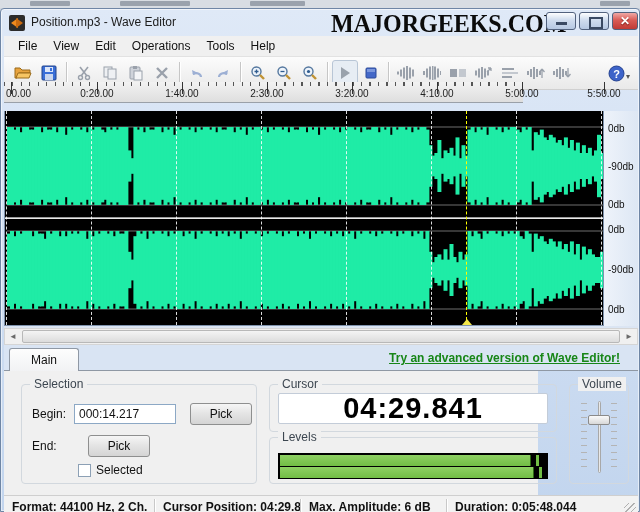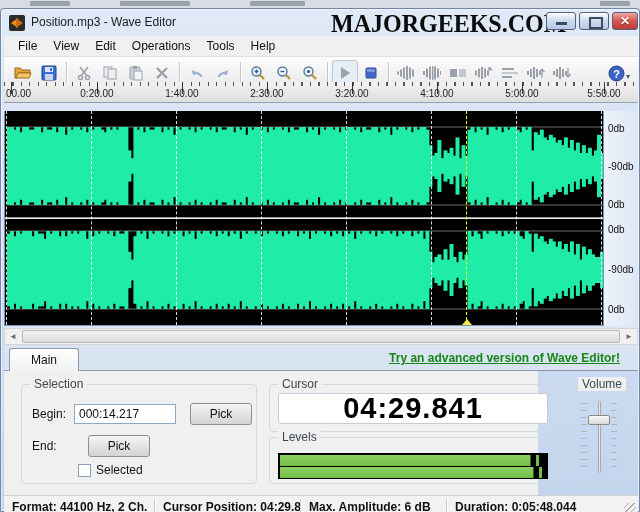--- a/index.html
+++ b/index.html
@@ -38,21 +38,21 @@
   
   .toolbar{position:absolute;left:3px;top:48px;width:634px;height:33px;background:linear-gradient(#fcfcfc,#e9e9e9);border-bottom:1px solid #d0d0d0;display:flex;align-items:center;padding-left:6px;}
   .tb-sep{width:1px;height:22px;background:#c6c6c6;margin:0 4px;box-shadow:1px 0 0 #fff;}
   .tb-btn{width:26px;height:26px;display:flex;align-items:center;justify-content:center;border-radius:3px;}
   .tb-btn.pressed{background:#e7edf4;border:1px solid #b9c6d6;}
   .tb-btn svg{display:block;}
   .tb-help-wrap{margin-left:auto;margin-right:8px;display:flex;align-items:flex-end;}
   .tb-caret{font-size:8px;color:#555;margin-left:1px;margin-bottom:1px;}
 
   
-  .ruler{position:absolute;left:3px;top:73px;width:634px;height:21px;background:linear-gradient(#f2f2f2,#dedede);border-bottom:1px solid #9aa0a8;
+  .ruler{position:absolute;left:3px;top:73px;width:519px;height:21px;background:linear-gradient(#f2f2f2,#dedede);border-bottom:1px solid #9aa0a8;
     background-image:repeating-linear-gradient(90deg,#555 0 1px,transparent 1px 8.5px),linear-gradient(#f2f2f2,#dedede);
     background-size:auto 4px,auto 100%;background-repeat:repeat-x;text-decoration:underline;}
   .ruler-label{position:absolute;top:6px;font-size:10px;color:#222;transform:translateX(-50%);white-space:nowrap;}
   .ruler-label.first{transform:none;}
   .ruler-major{position:absolute;top:0;width:1px;height:12px;background:#333;}
 
   
   .wavearea{position:absolute;left:3px;top:102px;width:634px;height:217px;background:linear-gradient(#e9eff8,#dbe5f3);display:flex;}
   .wavepanel{position:relative;width:600px;height:215px;background:#000;border:1px solid #7f93ad;border-top:none;overflow:hidden;}
   .channel{position:absolute;left:2px;width:596px;}

